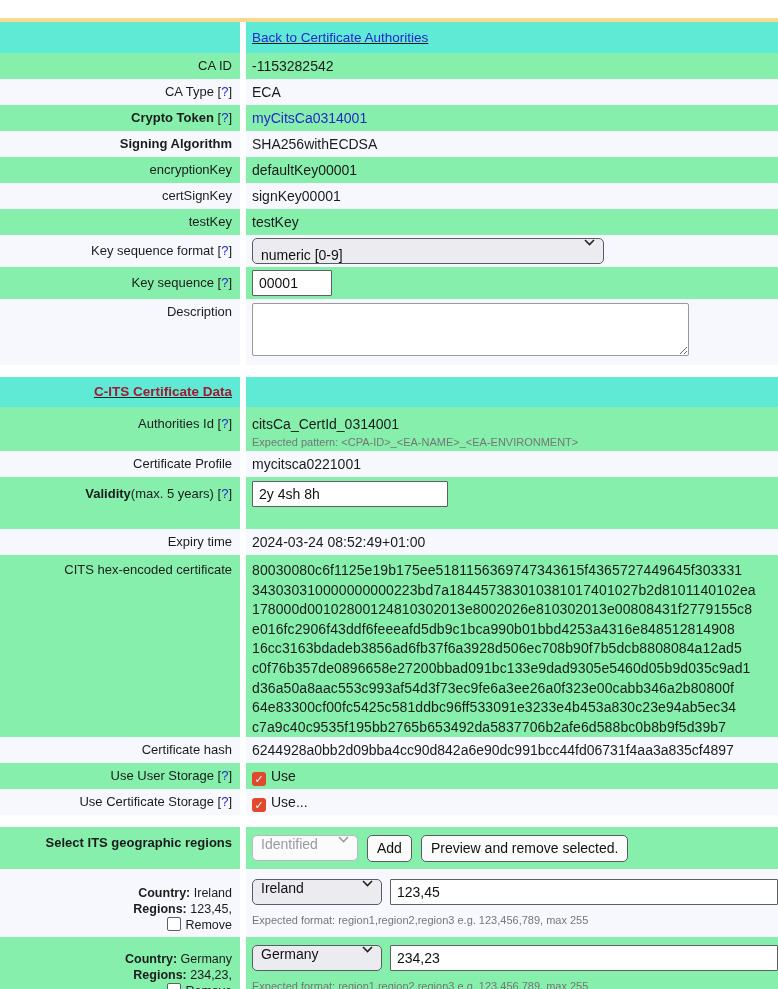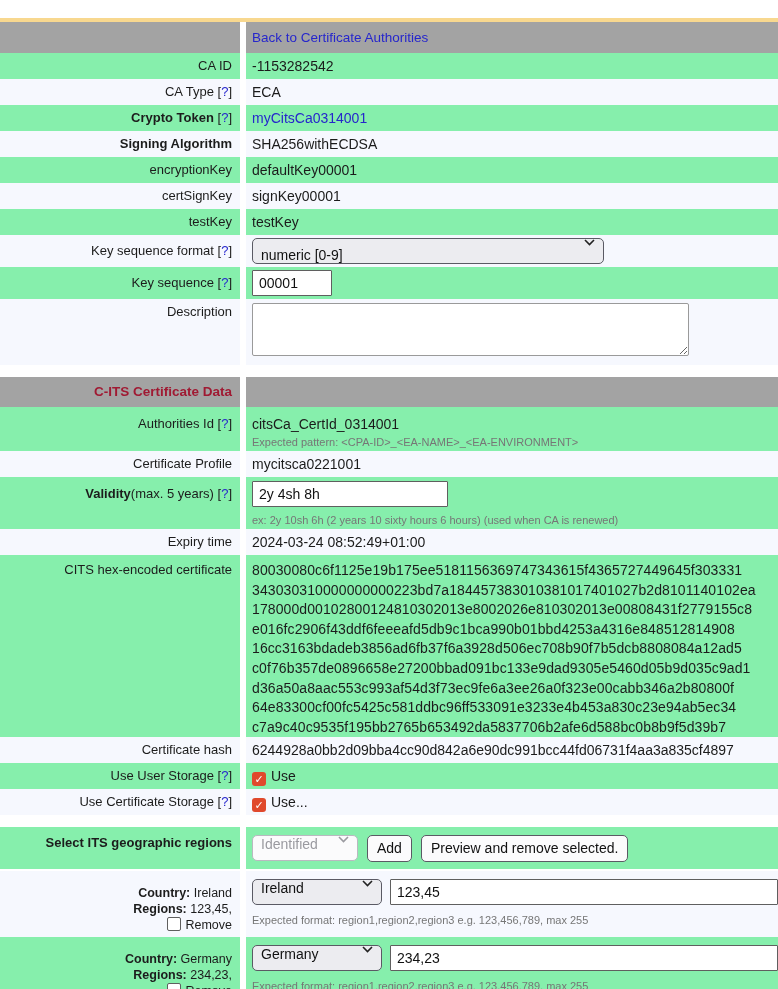--- a/index.html
+++ b/index.html
@@ -8,21 +8,21 @@
   .page{width:778px;}
   .spacer{height:18px;background:#fff;}
   .gap12{height:12px;background:#fff;}
   .row{display:flex;width:100%;}
   .cl{width:240px;flex:0 0 240px;text-align:right;padding-right:8px;box-sizing:border-box;
       font-size:13px;}
   .gp{width:6px;flex:0 0 6px;background:#fff;}
   .cr{flex:1 1 auto;min-width:0;box-sizing:border-box;padding-left:6px;font-size:14px;}
   .row.lav .cl,.row.lav .cr{background:#86efac;}
   .row.lig .cl,.row.lig .cr{background:#f6f8fe;}
-  .row.bei .cl,.row.bei .cr{background:#a3a3a3;}
+  .row.bei .cl,.row.bei .cr{background:#5eead4;text-decoration:underline;}
   .h26 .cl,.h26 .cr{min-height:26px;line-height:26px;}
   .h30 .cl,.h30 .cr{min-height:30px;line-height:30px;}
   .h32 .cl,.h32 .cr{min-height:32px;line-height:32px;}
   .strip{border-top:4px solid #f8d88f;}
   a{text-decoration:none;cursor:pointer;}
   .lnk{color:#2626cc;font-size:13.5px;}
   .vlnk{color:#2626cc;}
   .b{font-weight:bold;}
   .help .hb{color:#1c1c1c;}
   .help .hq{color:#2626cc;}
@@ -205,21 +205,20 @@
   </div>
 
   <div class="row lav validrow">
     <div class="cl">
       <span class="b">Validity</span><span>(max. 5 years)</span>
       <a class="help"><span class="hb">[</span><span class="hq">?</span><span class="hb">]</span></a>
     </div>
     <div class="gp"></div>
     <div class="cr">
       <div><input class="txt validity" type="text" value="2y 4sh 8h" style=""></div>
-      <div class="hint" style="margin-top:5px;">ex: 2y 10sh 6h (2 years 10 sixty hours 6 hours) (used when CA is renewed)</div>
     </div>
   </div>
 
   <div class="row lig h26">
     <div class="cl"><span>Expiry time</span></div>
     <div class="gp"></div>
     <div class="cr"><span class="val">2024-03-24 08:52:49+01:00</span></div>
   </div>
 
   <div class="row lav hexrow">

